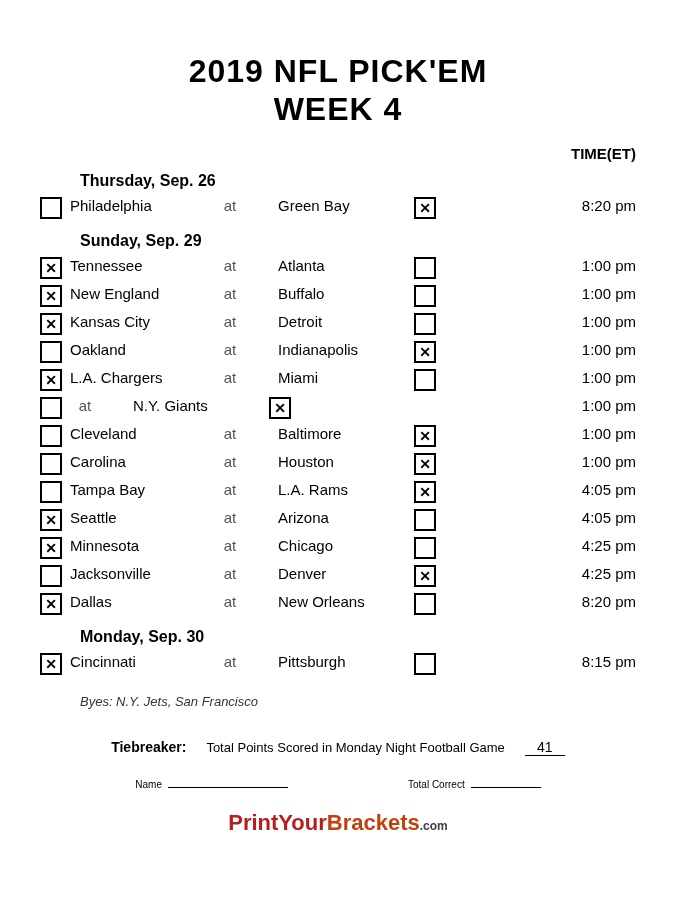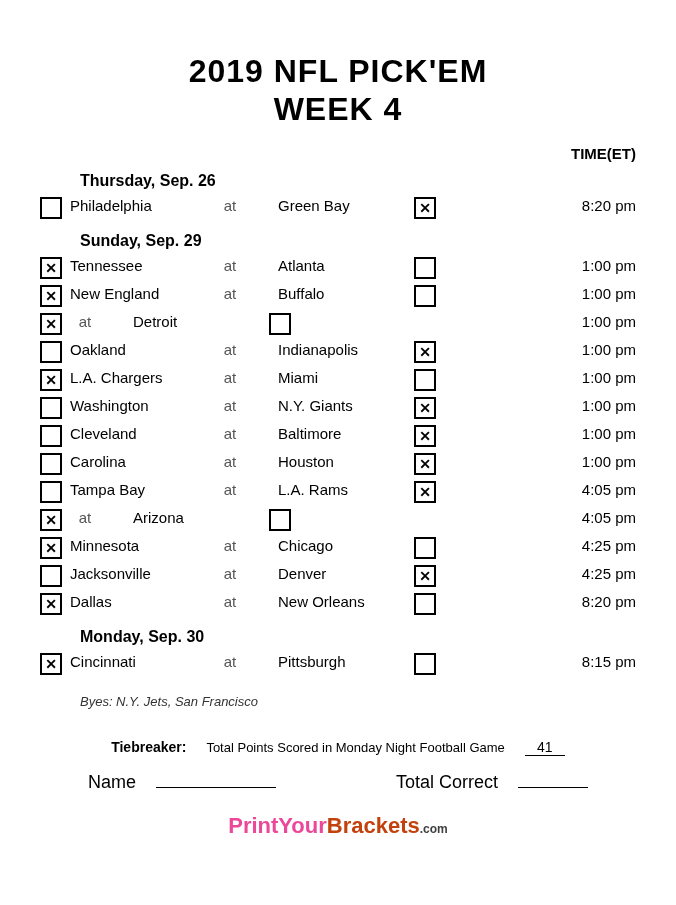--- a/index.html
+++ b/index.html
@@ -130,22 +130,22 @@
     .name-total-row {
       display: flex;
       justify-content: center;
       gap: 120px;
       align-items: baseline;
       margin-top: 6px;
     }
     .name-field, .total-field {
       display: flex;
       align-items: baseline;
-      gap: 20px;
-      font-size: 18px;
+      gap: 6px;
+      font-size: 10px;
     }
     .underline-field {
       border-bottom: 1.5px solid #000;
       min-width: 120px;
       height: 18px;
       display: inline-block;
     }
     .underline-field-short {
       border-bottom: 1.5px solid #000;
       min-width: 70px;
@@ -155,21 +155,21 @@
     .footer {
       text-align: center;
       margin-top: 20px;
       font-size: 20px;
     }
     .footer-brand {
       font-weight: 900;
       font-size: 22px;
     }
     .footer-brand .brand-main {
-      color: #ec4899;
+      color: #b91c1c;
     }
     .footer-brand .brand-accent {
       color: #c2410c;
     }
     .footer-brand .brand-dot {
       color: #404040;
       font-size: 12px;
     }
     .games-container {
       padding: 0 10px;
@@ -219,20 +219,21 @@
       <div class="checkbox checked"></div>
       <span class="team-name">New England</span>
       <span class="at-text">at</span>
       <span class="team-name-right">Buffalo</span>
       <div class="checkbox-right"></div>
       <span class="time-text">1:00 pm</span>
     </div>
 
     <div class="game-row">
       <div class="checkbox checked"></div>
+      <span class="team-name">Kansas City</span>
       <span class="at-text">at</span>
       <span class="team-name-right">Detroit</span>
       <div class="checkbox-right"></div>
       <span class="time-text">1:00 pm</span>
     </div>
 
     <div class="game-row">
       <div class="checkbox"></div>
       <span class="team-name">Oakland</span>
       <span class="at-text">at</span>
@@ -245,21 +246,20 @@
       <div class="checkbox checked"></div>
       <span class="team-name">L.A. Chargers</span>
       <span class="at-text">at</span>
       <span class="team-name-right">Miami</span>
       <div class="checkbox-right"></div>
       <span class="time-text">1:00 pm</span>
     </div>
 
     <div class="game-row">
       <div class="checkbox"></div>
-      <span class="team-name">Washington</span>
       <span class="at-text">at</span>
       <span class="team-name-right">N.Y. Giants</span>
       <div class="checkbox-right checked"></div>
       <span class="time-text">1:00 pm</span>
     </div>
 
     <div class="game-row">
       <div class="checkbox"></div>
       <span class="team-name">Cleveland</span>
       <span class="at-text">at</span>
@@ -281,20 +281,21 @@
       <div class="checkbox"></div>
       <span class="team-name">Tampa Bay</span>
       <span class="at-text">at</span>
       <span class="team-name-right">L.A. Rams</span>
       <div class="checkbox-right checked"></div>
       <span class="time-text">4:05 pm</span>
     </div>
 
     <div class="game-row">
       <div class="checkbox checked"></div>
+      <span class="team-name">Seattle</span>
       <span class="at-text">at</span>
       <span class="team-name-right">Arizona</span>
       <div class="checkbox-right"></div>
       <span class="time-text">4:05 pm</span>
     </div>
 
     <div class="game-row">
       <div class="checkbox checked"></div>
       <span class="team-name">Minnesota</span>
       <span class="at-text">at</span>

